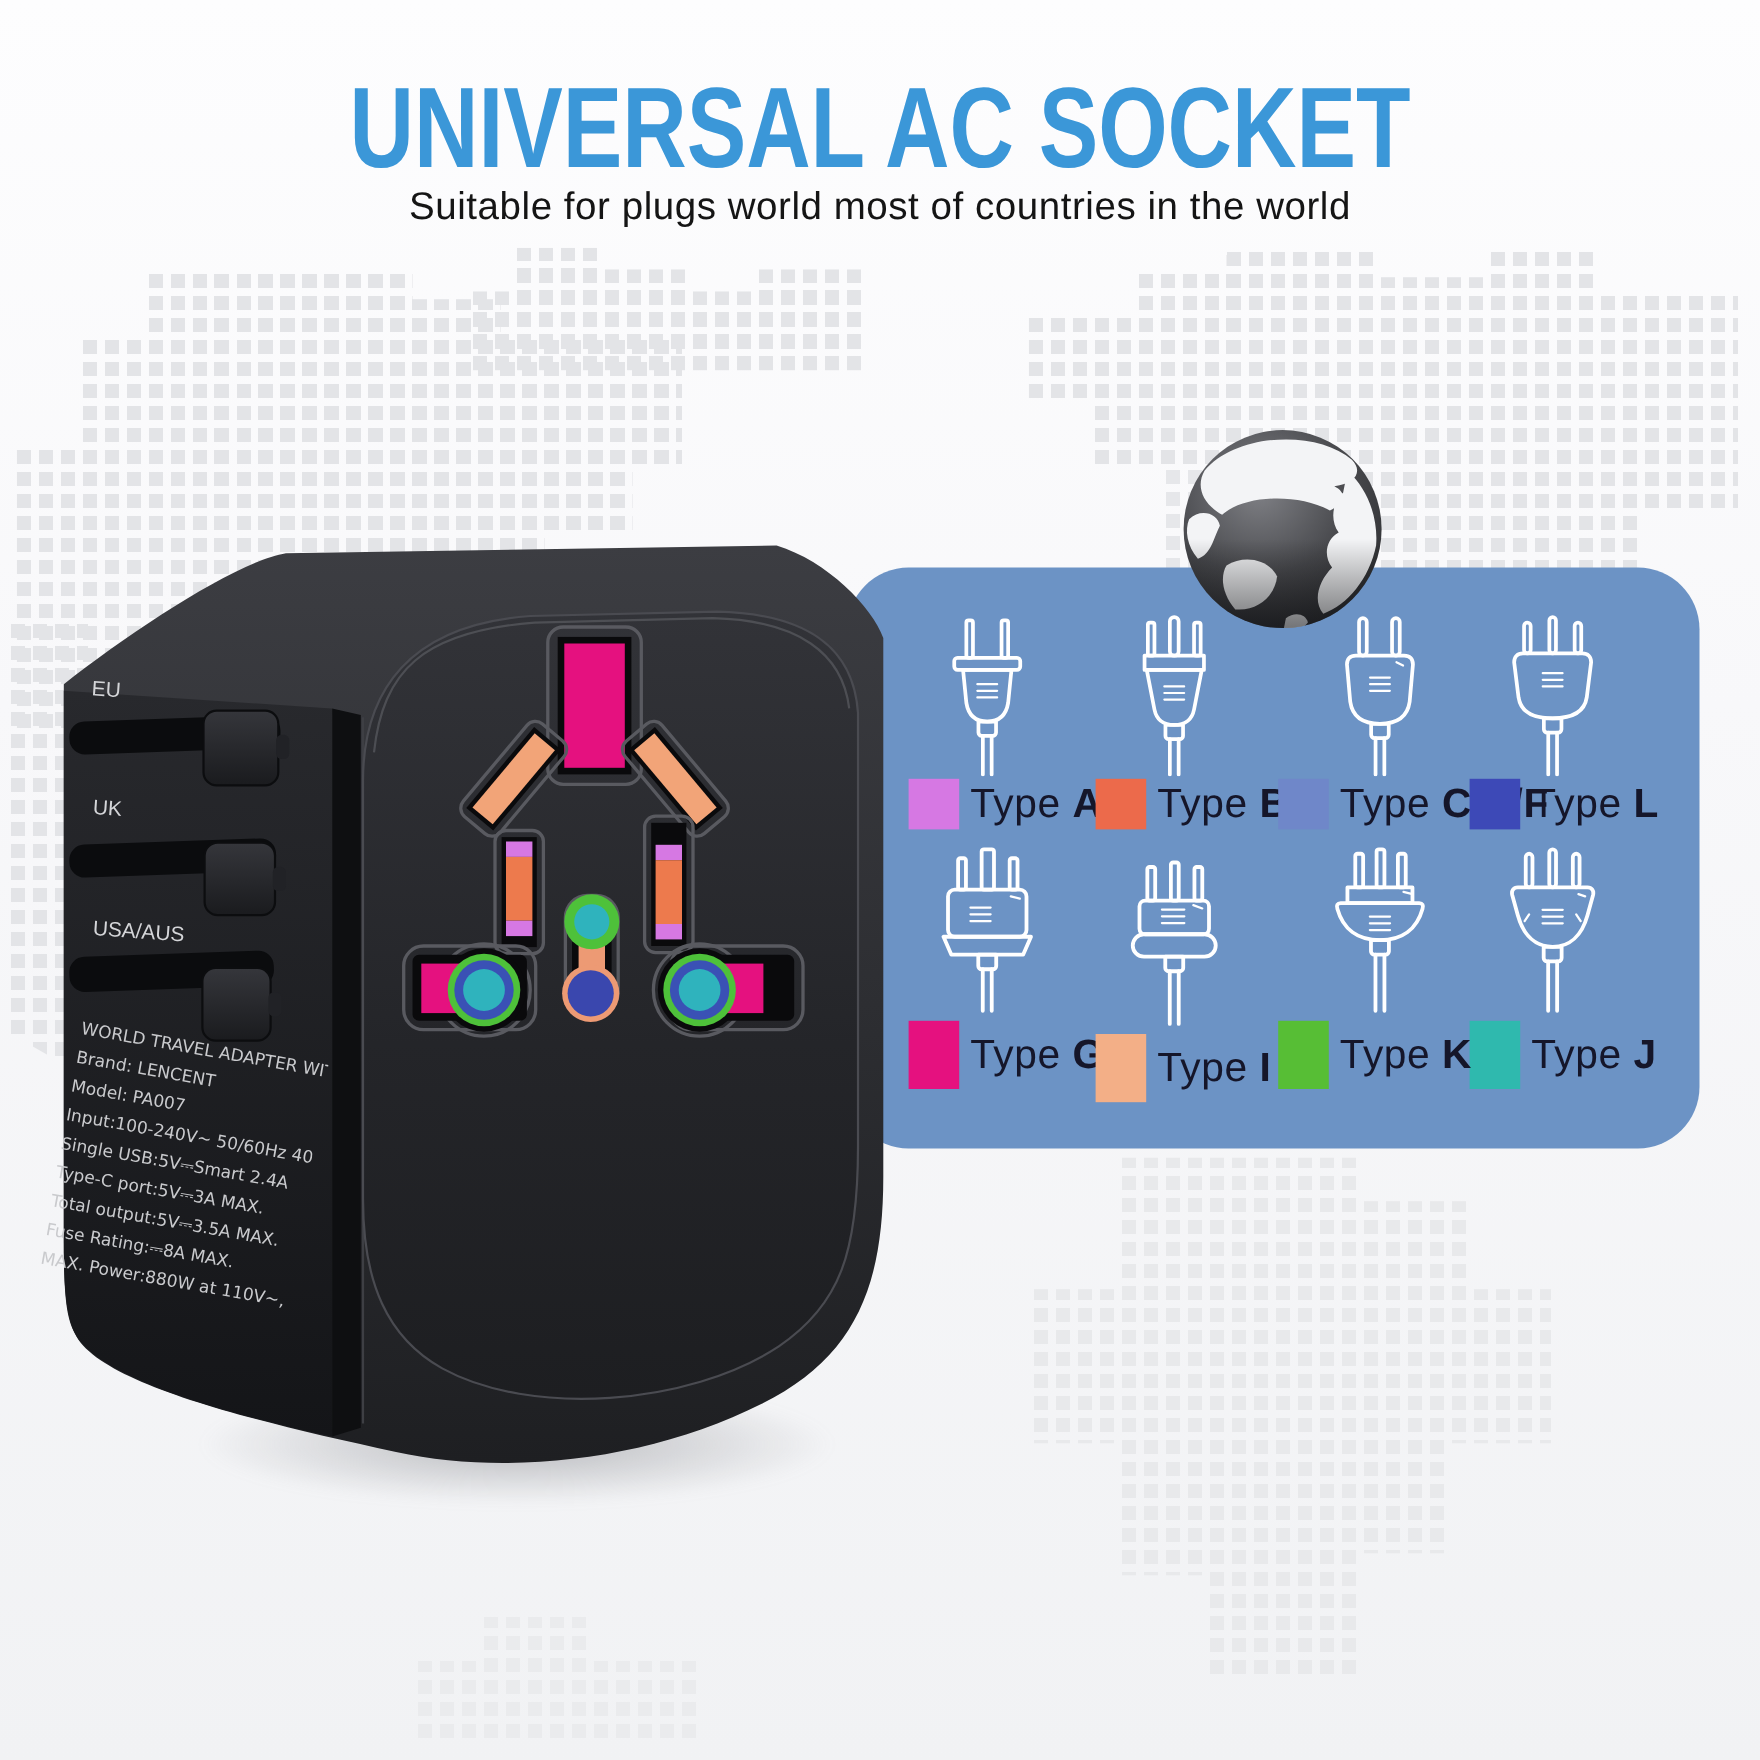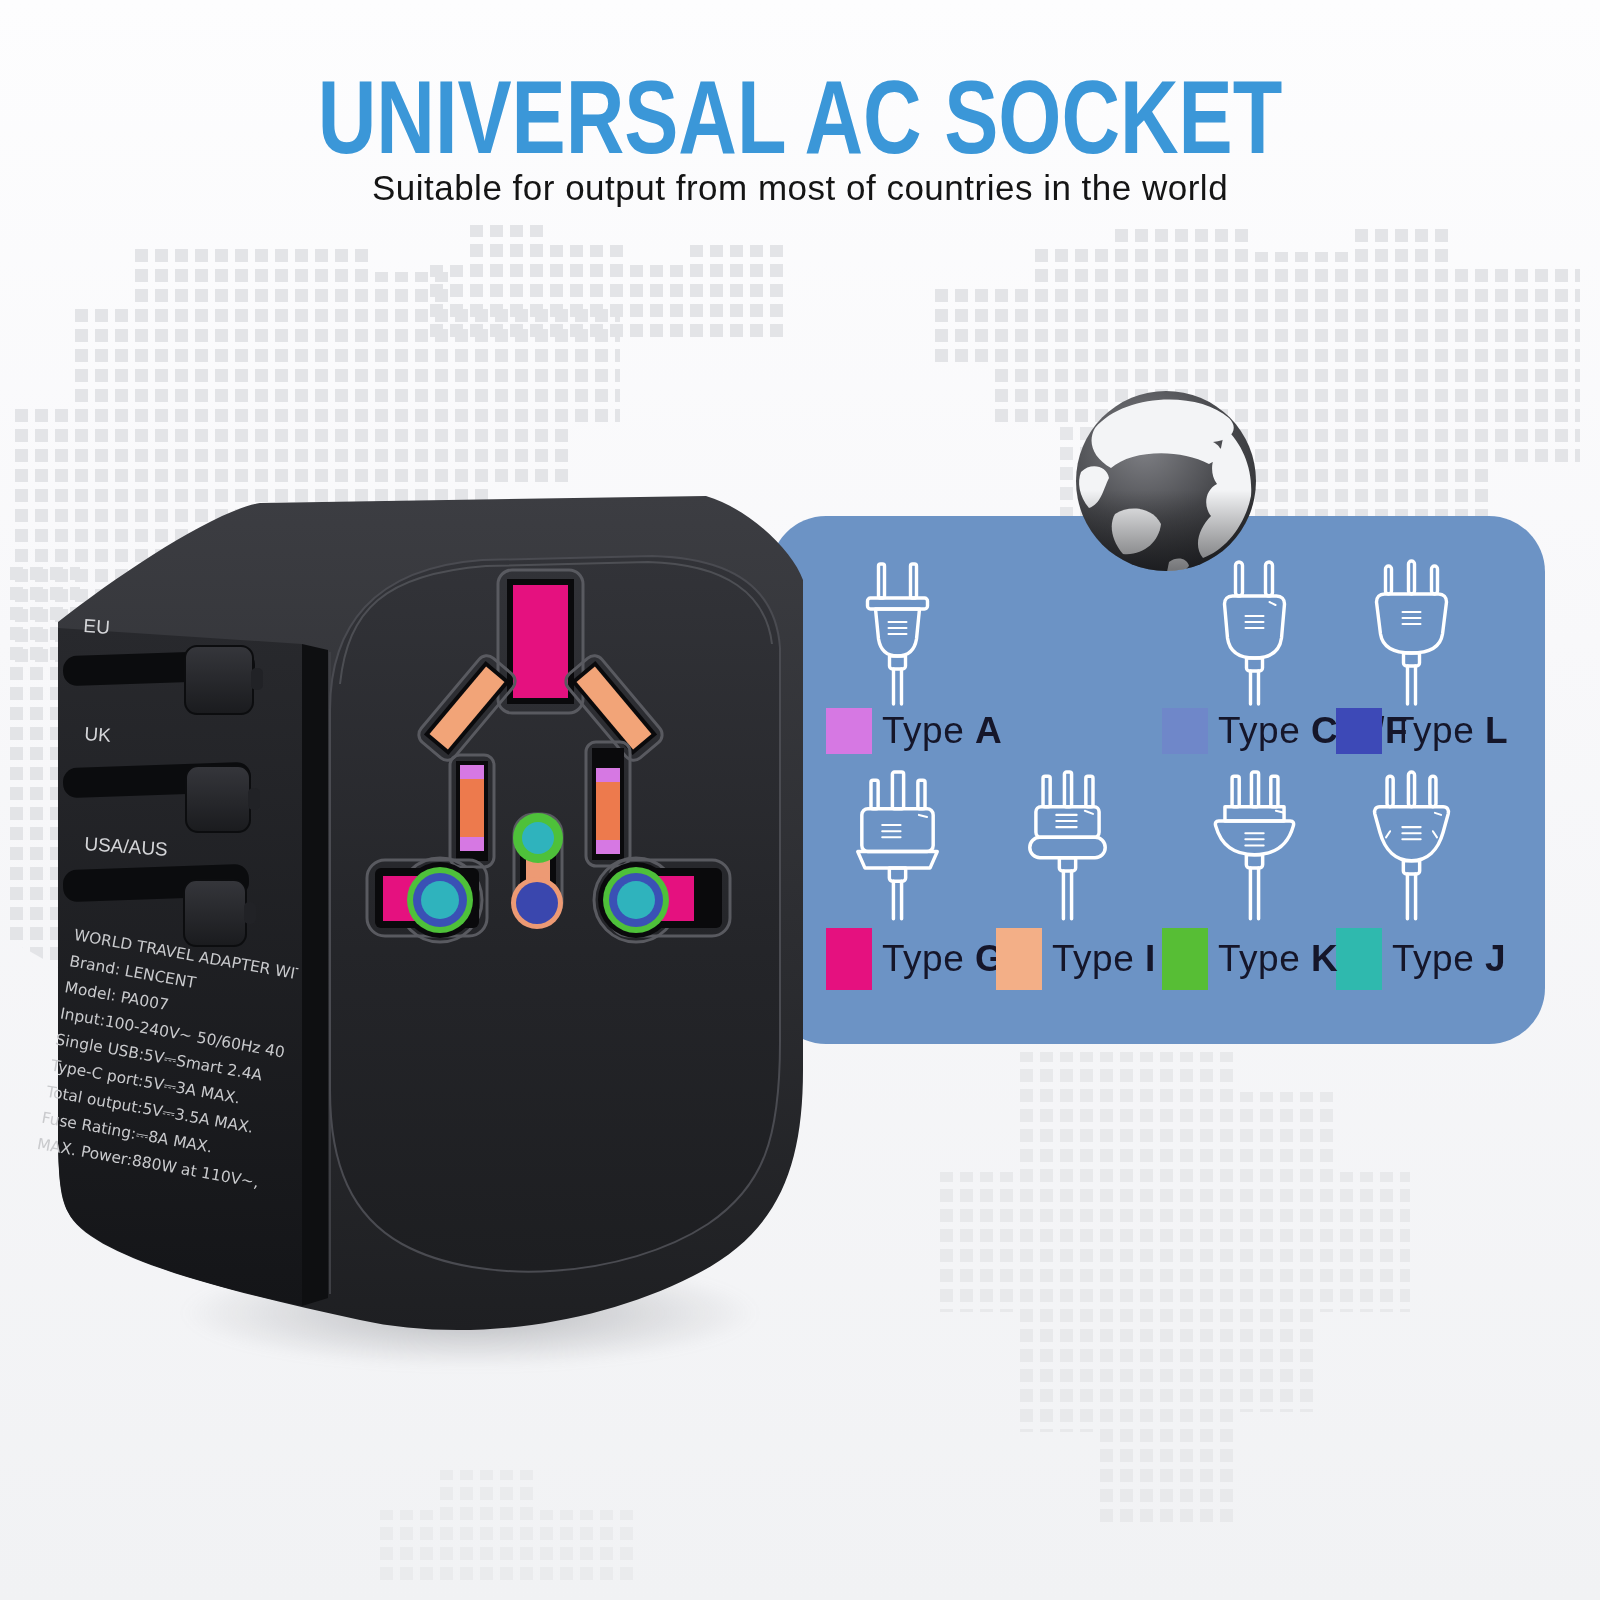--- a/index.html
+++ b/index.html
@@ -64,38 +64,56 @@
       <div class="dots" style="left: 430px; top: 225px; width: 360px; height: 112px; --c: #e3e4e7; clip-path: polygon(0px 40px, 40px 40px, 40px 0px, 120px 0px, 120px 20px, 200px 20px, 200px 40px, 260px 40px, 260px 20px, 360px 20px, 360px 112px, 0px 112px);"></div>
       <div class="dots" style="left: 15px; top: 242px; width: 605px; height: 540px; --c: #e3e4e7; clip-path: polygon(120px 0px, 360px 0px, 360px 30px, 440px 30px, 440px 60px, 605px 60px, 605px 180px, 560px 180px, 560px 240px, 480px 240px, 480px 300px, 420px 300px, 420px 360px, 340px 360px, 340px 460px, 260px 460px, 260px 540px, 80px 540px, 80px 420px, 0px 420px, 0px 160px, 60px 160px, 60px 60px, 120px 60px);"></div>
       <div class="dots" style="left: 935px; top: 222px; width: 645px; height: 300px; --c: #e3e4e7; clip-path: polygon(0px 60px, 100px 60px, 100px 20px, 180px 20px, 180px 0px, 320px 0px, 320px 30px, 420px 30px, 420px 0px, 520px 0px, 520px 40px, 645px 40px, 645px 240px, 560px 240px, 560px 300px, 300px 300px, 300px 260px, 160px 260px, 160px 200px, 60px 200px, 60px 140px, 0px 140px);"></div>
       <div class="dots" style="left: 1060px; top: 420px; width: 140px; height: 160px; --c: #e6e7ea; clip-path: polygon(0px 0px, 140px 0px, 140px 100px, 80px 100px, 80px 160px, 0px 160px);"></div>
       <div class="dots" style="left: 940px; top: 1052px; width: 470px; height: 470px; --c: #e8e9eb; clip-path: polygon(80px 0px, 300px 0px, 300px 40px, 400px 40px, 400px 120px, 470px 120px, 470px 260px, 380px 260px, 380px 360px, 300px 360px, 300px 470px, 160px 470px, 160px 380px, 80px 380px, 80px 260px, 0px 260px, 0px 120px, 80px 120px);"></div>
       <div class="dots" style="left: 380px; top: 1470px; width: 260px; height: 110px; --c: #eaebed; clip-path: polygon(0px 40px, 60px 40px, 60px 0px, 160px 0px, 160px 40px, 260px 40px, 260px 110px, 0px 110px);"></div>
       <div class="dots" style="left: 10px; top: 560px; width: 70px; height: 420px; --c: #e3e4e7; clip-path: polygon(0px 0px, 70px 0px, 70px 420px, 0px 380px);"></div>
     </div>
 
   <div class="title" style="color: rgb(59, 151, 216);">UNIVERSAL AC SOCKET</div>
-  <div class="subtitle">Suitable for output from most of countries in the world</div>
+  <div class="subtitle">Suitable for plugs world most of countries in the world</div>
 
   <div class="panel" id="legend-panel" style="background: rgb(108, 147, 197);">
       <div class="cell r1" style="left: 42px; top: 40px; width: 170px;">
         <div class="plugbox">
           <svg class="plugsvg" width="115" height="150" viewBox="0 0 110 150">
             <rect x="36" y="8" width="6" height="34" rx="2"></rect>
             <rect x="68" y="8" width="6" height="34" rx="2"></rect>
             <rect x="25" y="42" width="60" height="11" rx="3"></rect>
             <path d="M33,53 h44 l-3,30 c-2,12 -9,17 -19,17 c-10,0 -17,-5 -19,-17 Z"></path>
             <path class="thin" d="M46,66 h18 M46,72 h18 M46,78 h18"></path>
             <path d="M47,100 h16 v10 a3,3 0 0 1 -3,3 h-10 a3,3 0 0 1 -3,-3 Z"></path>
             <path d="M51,113 v35 M59,113 v35"></path>
           </svg>
         </div>
         <div class="labelrow">
           <span class="swatch" style="background: rgb(214, 120, 227);"></span>
           <span class="typelabel">Type <b>A</b></span>
+        </div>
+      </div>
+      <div class="cell r1" style="left: 212px; top: 40px; width: 170px;">
+        <div class="plugbox">
+          <svg class="plugsvg" width="115" height="150" viewBox="0 0 110 150">
+            <rect x="31" y="10" width="6" height="30" rx="2"></rect>
+            <rect x="73" y="10" width="6" height="30" rx="2"></rect>
+            <rect x="51" y="5" width="8" height="35" rx="4"></rect>
+            <path d="M28,40 h54 v13 h-54 Z"></path>
+            <path d="M30,53 h50 l-7,36 c-2,10 -9,14 -18,14 c-9,0 -16,-4 -18,-14 Z"></path>
+            <path class="thin" d="M46,68 h18 M46,74 h18 M46,80 h18"></path>
+            <path d="M47,103 h16 v10 a3,3 0 0 1 -3,3 h-10 a3,3 0 0 1 -3,-3 Z"></path>
+            <path d="M51,116 v32 M59,116 v32"></path>
+          </svg>
+        </div>
+        <div class="labelrow">
+          <span class="swatch" style="background: rgb(236, 106, 75);"></span>
+          <span class="typelabel">Type <b>B</b></span>
         </div>
       </div>
       <div class="cell r1" style="left: 378px; top: 40px; width: 212px;">
         <div class="plugbox">
           <svg class="plugsvg" width="115" height="150" viewBox="0 0 110 150">
             <rect x="36" y="6" width="7" height="34" rx="3.5"></rect>
             <rect x="66" y="6" width="7" height="34" rx="3.5"></rect>
             <path d="M33,40 h44 c5,0 8,3 8,8 l-3,34 c-2,14 -11,20 -27,20 c-16,0 -25,-6 -27,-20 l-3,-34 c0,-5 3,-8 8,-8 Z"></path>
             <path class="thin" d="M46,60 h18 M46,66 h18 M46,72 h18"></path>
             <path class="thin" d="M70,46 l6,3"></path>
@@ -137,21 +155,21 @@
             <path class="thin" d="M46,56 h18 M46,62 h18 M46,68 h18"></path>
             <path d="M47,97 h16 v10 a3,3 0 0 1 -3,3 h-10 a3,3 0 0 1 -3,-3 Z"></path>
             <path d="M51,110 v38 M59,110 v38"></path>
           </svg>
         </div>
         <div class="labelrow">
           <span class="swatch" style="background: rgb(61, 73, 183);"></span>
           <span class="typelabel">Type <b>L</b></span>
         </div>
       </div>
-      <div class="cell r2" style="left: 212px; top: 252px; width: 170px;">
+      <div class="cell r2" style="left: 212px; top: 264px; width: 170px;">
         <div class="plugbox">
           <svg class="plugsvg" width="115" height="158" viewBox="0 0 110 155">
             <rect x="31" y="8" width="7" height="30" rx="2"></rect>
             <rect x="52" y="4" width="7" height="34" rx="2"></rect>
             <rect x="73" y="8" width="7" height="30" rx="2"></rect>
             <rect x="24" y="38" width="62" height="30" rx="5"></rect>
             <path class="thin" d="M44,46 h20 M44,52 h20 M44,58 h20"></path>
             <path class="thin" d="M72,42 l8,3"></path>
             <rect x="18" y="68" width="74" height="20" rx="10"></rect>
             <path d="M47,88 h16 v10 a3,3 0 0 1 -3,3 h-10 a3,3 0 0 1 -3,-3 Z"></path>

